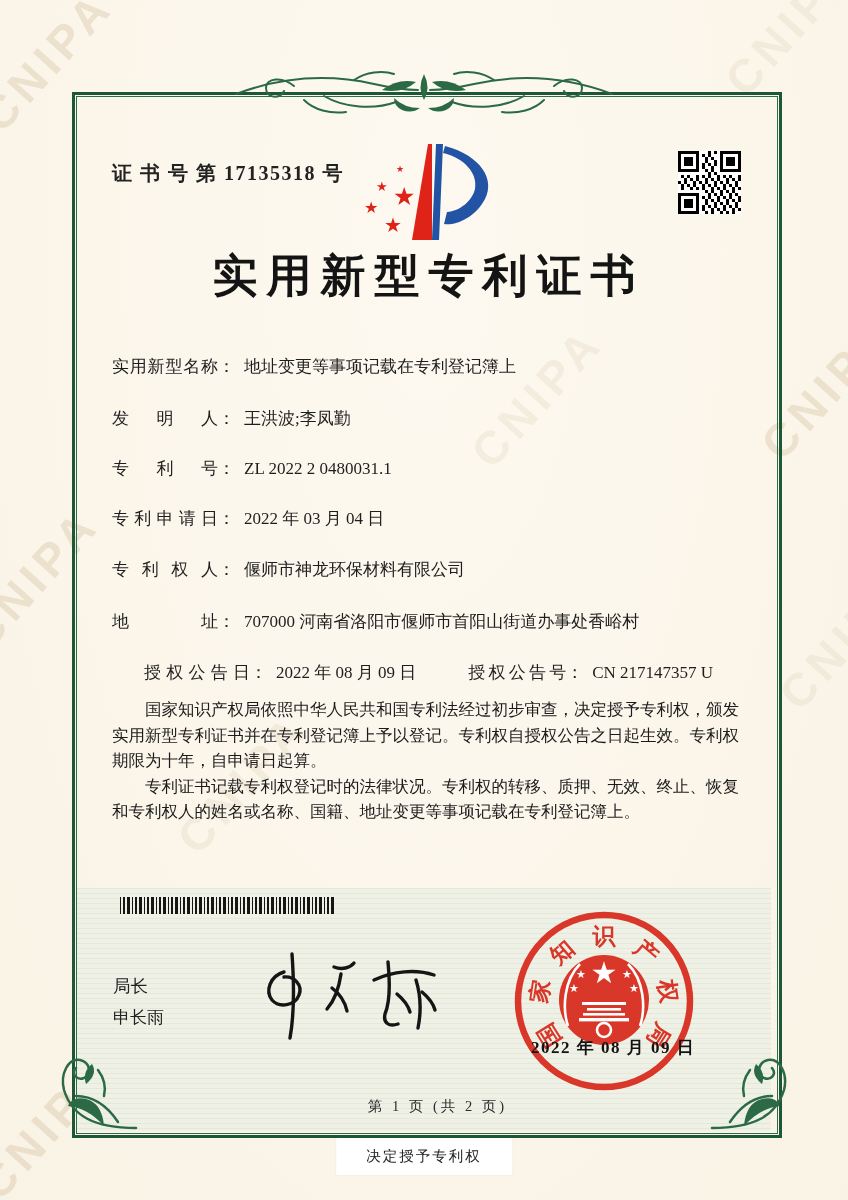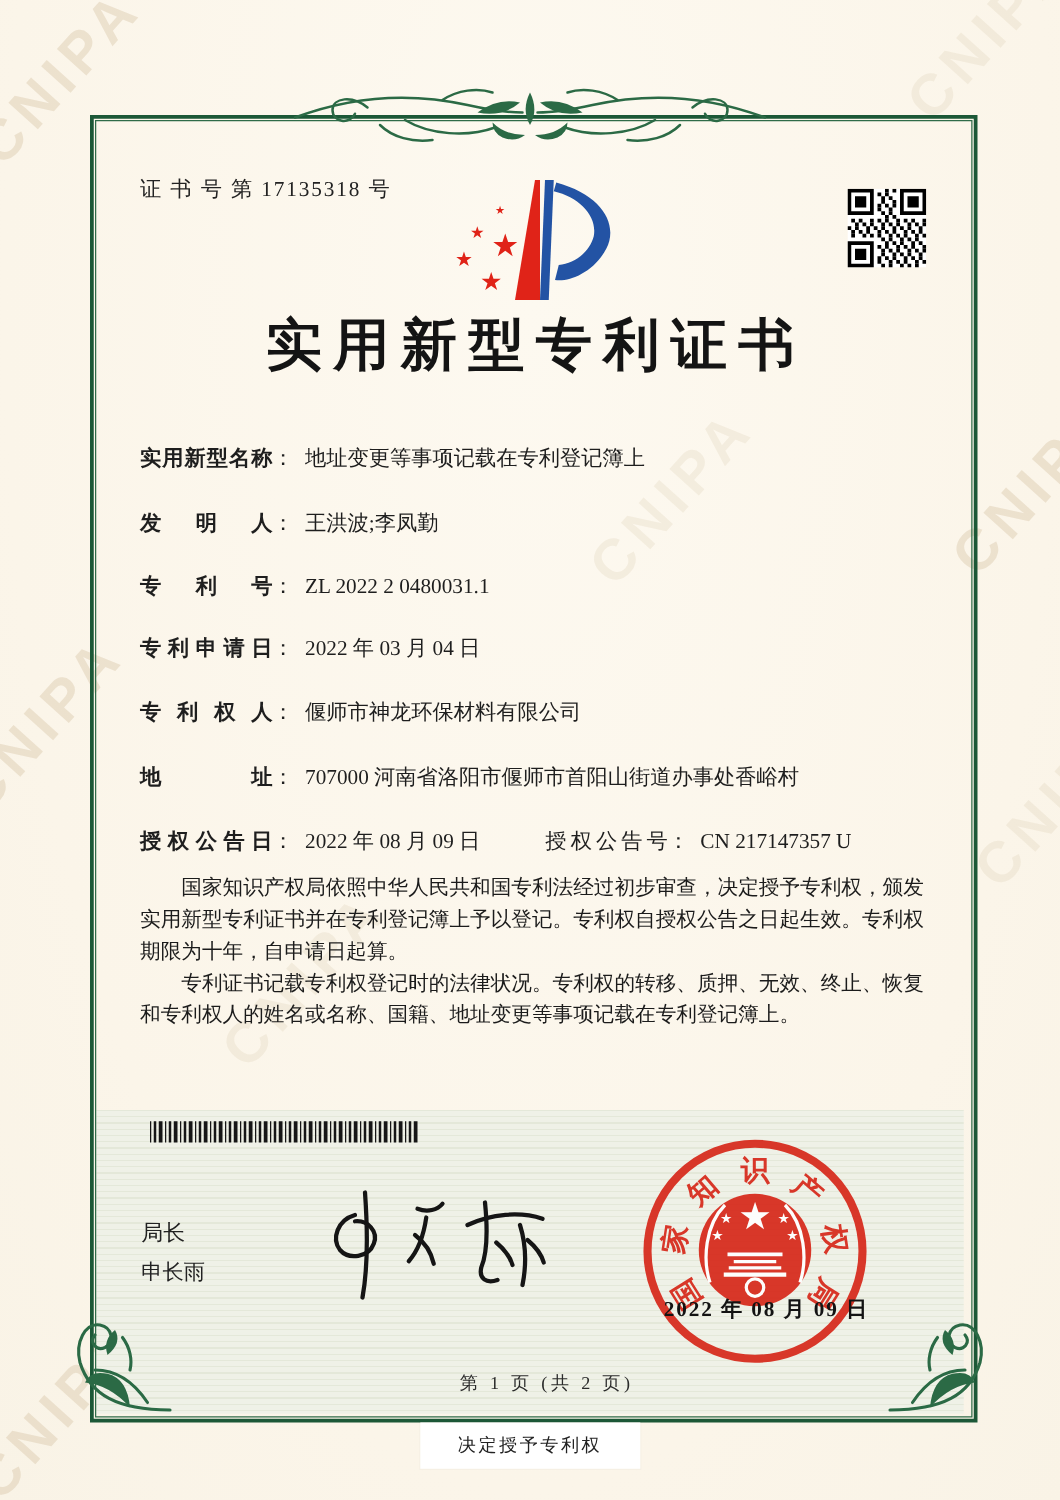--- a/index.html
+++ b/index.html
@@ -35,34 +35,34 @@
   .wavy{
     position:absolute;left:77px;top:888px;width:694px;height:243px;z-index:1;
     background:repeating-linear-gradient(180deg,#e4e8d9 0 1px,#eff1e7 1px 5px);
   }
   
   .top-ornament{position:absolute;left:234px;top:66px;width:380px;height:54px;z-index:2;}
   .corner{position:absolute;width:92px;height:92px;z-index:2;}
   .corner-bl{left:46px;top:1044px;}
   .corner-br{left:710px;top:1044px;transform:scaleX(-1);}
   
-  .cert-no{position:absolute;left:112px;top:140px;font-size:17px;letter-spacing:1.5px;color:#222;z-index:2;}
+  .cert-no{position:absolute;left:112px;top:160px;font-size:20px;letter-spacing:1.5px;color:#222;z-index:2;font-weight:bold;}
   .logo{position:absolute;left:352px;top:136px;width:170px;height:118px;z-index:2;}
   .logo .star{position:absolute;color:#e02318;line-height:1;font-family:"DejaVu Sans",sans-serif;}
   .qr{position:absolute;left:678px;top:151px;width:63px;height:63px;z-index:2;}
   .title{
     position:absolute;left:0;right:0;top:246px;margin:0;text-align:center;
     font-size:45px;font-weight:700;letter-spacing:9px;text-indent:9px;color:#141414;z-index:2;
   }
   
   .fields{position:absolute;left:112px;top:355px;width:648px;font-size:17px;z-index:2;}
   .frow{position:absolute;left:0;white-space:nowrap;}
   .r0{top:0;} .r1{top:52px;} .r2{top:102px;} .r3{top:152px;}
-  .r4{top:203px;} .r5{top:255px;} .r6{top:306px;}
-  .lbl{display:inline-block;width:106px;text-align:justify;text-align-last:justify;vertical-align:bottom;font-weight:bold;}
+  .r4{top:203px;} .r5{top:255px;} .r6{top:306px;margin-left:32px;}
+  .lbl{display:inline-block;width:106px;text-align:justify;text-align-last:justify;vertical-align:bottom;}
   .lbl2{display:inline-block;width:98px;text-align:justify;text-align-last:justify;vertical-align:bottom;}
   .colon{margin-right:9px;}
   .pair2{margin-left:52px;}
   
   .paras{position:absolute;left:112px;top:697px;width:628px;font-size:16.5px;line-height:25.5px;color:#1b1b1b;z-index:2;}
   .paras p{margin:0;text-indent:2em;}
   
   .barcode{position:absolute;left:120px;top:897px;height:17px;width:222px;display:flex;z-index:2;}
   .barcode span{display:block;height:100%;background:#161616;flex:none;}
   .issuer-title{position:absolute;left:113px;top:974px;font-size:17.5px;z-index:2;color:#222;}

